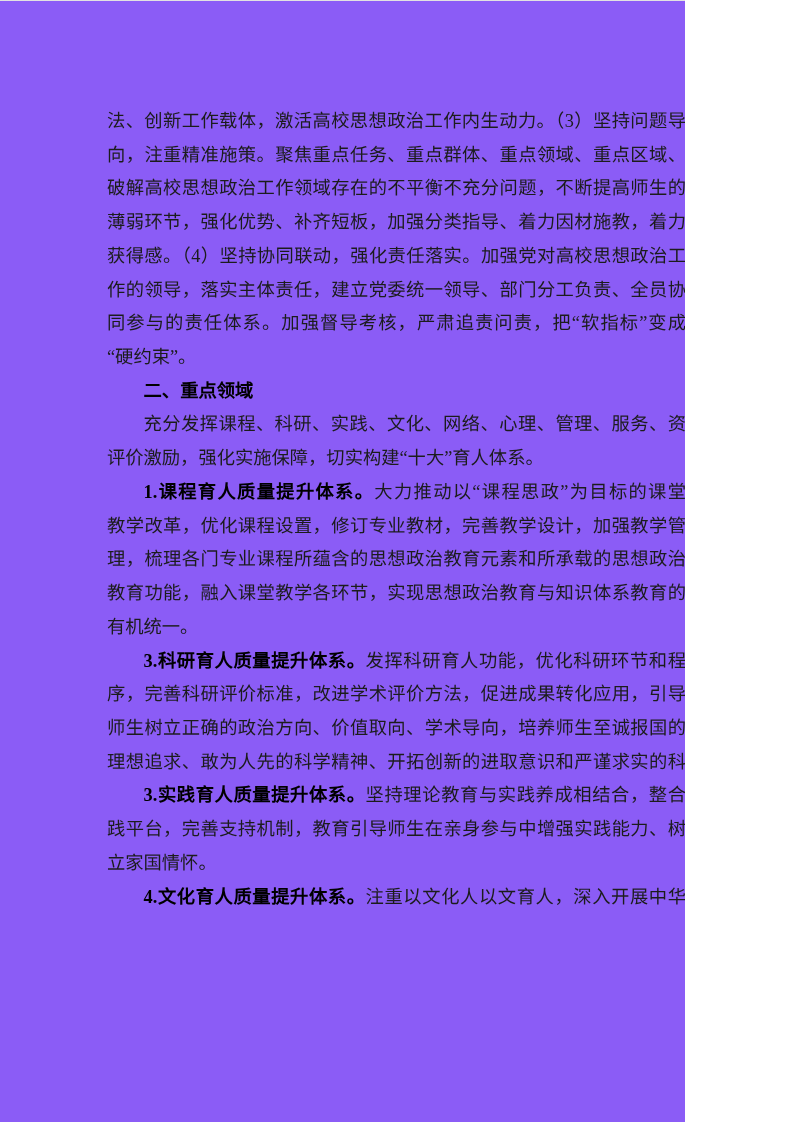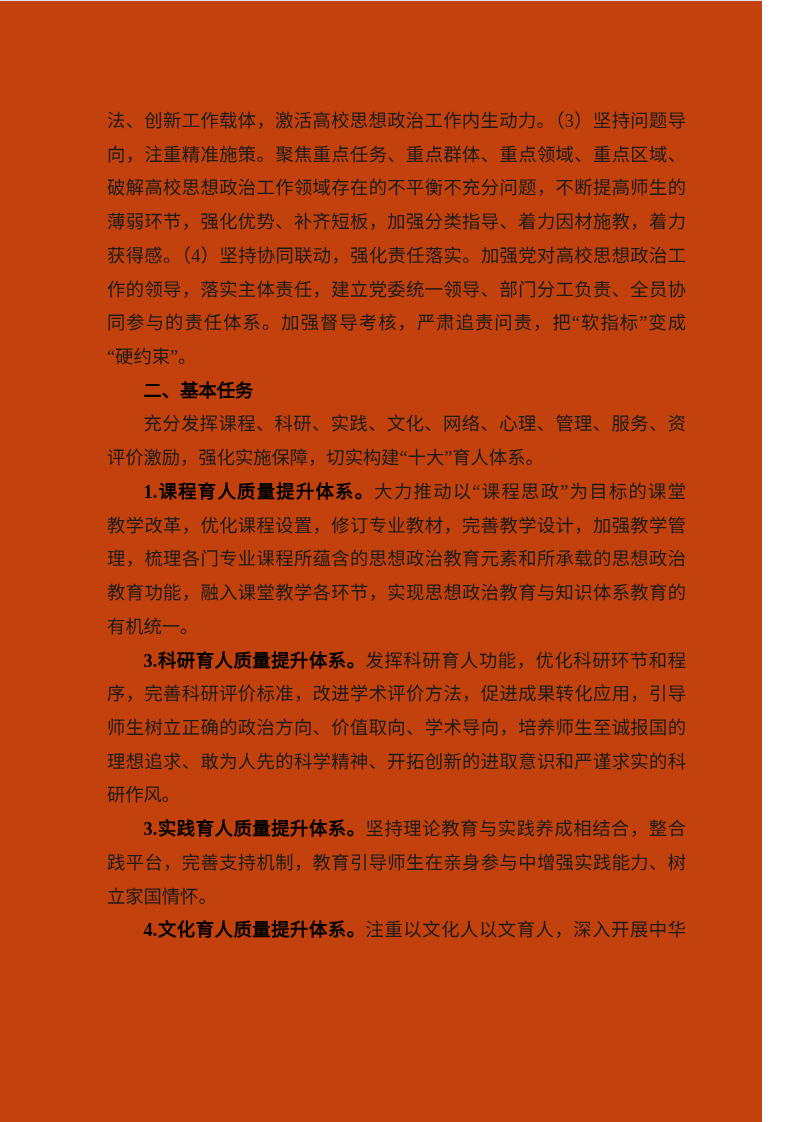--- a/index.html
+++ b/index.html
@@ -2,23 +2,23 @@
 <html lang="zh-CN"><head>
 <meta charset="utf-8">
 <style>
   html, body {
     margin: 0;
     padding: 0;
     background: #ffffff;
   }
   .page {
     position: relative;
-    width: 762px;
+    width: 685px;
     height: 1122px;
-    background: #c2410c;
+    background: #8b5cf6;
     overflow: hidden;
     font-family: "Liberation Serif", "DejaVu Serif", serif;
   }
   .top-edge {
     position: absolute;
     top: 0; left: 0; right: 0;
     height: 1px;
     background: #e2e2e2;
   }
   .content {
@@ -64,39 +64,38 @@
         <div class="line"><span>法、创新工作载体，激活高校思想政治工作内生动力。（3）坚持问题导</span></div>
         <div class="line"><span>向，注重精准施策。聚焦重点任务、重点群体、重点领域、重点区域、</span></div>
         <div class="line"><span>破解高校思想政治工作领域存在的不平衡不充分问题，不断提高师生的</span></div>
         <div class="line"><span>薄弱环节，强化优势、补齐短板，加强分类指导、着力因材施教，着力</span></div>
         <div class="line"><span>获得感。（4）坚持协同联动，强化责任落实。加强党对高校思想政治工</span></div>
         <div class="line"><span>作的领导，落实主体责任，建立党委统一领导、部门分工负责、全员协</span></div>
         <div class="line"><span>同参与的责任体系。加强督导考核，严肃追责问责，把“软指标”变成</span></div>
         <div class="line last"><span>“硬约束”。</span></div>
       </div>
       <div class="paragraph heading">
-        <div class="line last indent"><span>二、基本任务</span></div>
+        <div class="line last indent"><span>二、重点领域</span></div>
       </div>
       <div class="paragraph">
         <div class="line indent"><span>充分发挥课程、科研、实践、文化、网络、心理、管理、服务、资</span></div>
         <div class="line last"><span>评价激励，强化实施保障，切实构建“十大”育人体系。</span></div>
       </div>
       <div class="paragraph">
         <div class="line indent"><span class="bold-lead">1.课程育人质量提升体系。</span><span>大力推动以“课程思政”为目标的课堂</span></div>
         <div class="line"><span>教学改革，优化课程设置，修订专业教材，完善教学设计，加强教学管</span></div>
         <div class="line"><span>理，梳理各门专业课程所蕴含的思想政治教育元素和所承载的思想政治</span></div>
         <div class="line"><span>教育功能，融入课堂教学各环节，实现思想政治教育与知识体系教育的</span></div>
         <div class="line last"><span>有机统一。</span></div>
       </div>
       <div class="paragraph">
         <div class="line indent"><span class="bold-lead">3.科研育人质量提升体系。</span><span>发挥科研育人功能，优化科研环节和程</span></div>
         <div class="line"><span>序，完善科研评价标准，改进学术评价方法，促进成果转化应用，引导</span></div>
         <div class="line"><span>师生树立正确的政治方向、价值取向、学术导向，培养师生至诚报国的</span></div>
         <div class="line"><span>理想追求、敢为人先的科学精神、开拓创新的进取意识和严谨求实的科</span></div>
-        <div class="line last"><span>研作风。</span></div>
       </div>
       <div class="paragraph">
         <div class="line indent"><span class="bold-lead">3.实践育人质量提升体系。</span><span>坚持理论教育与实践养成相结合，整合</span></div>
         <div class="line"><span>践平台，完善支持机制，教育引导师生在亲身参与中增强实践能力、树</span></div>
         <div class="line last"><span>立家国情怀。</span></div>
       </div>
       <div class="paragraph">
         <div class="line indent"><span class="bold-lead">4.文化育人质量提升体系。</span><span>注重以文化人以文育人，深入开展中华</span></div>
       </div>
     </div>

